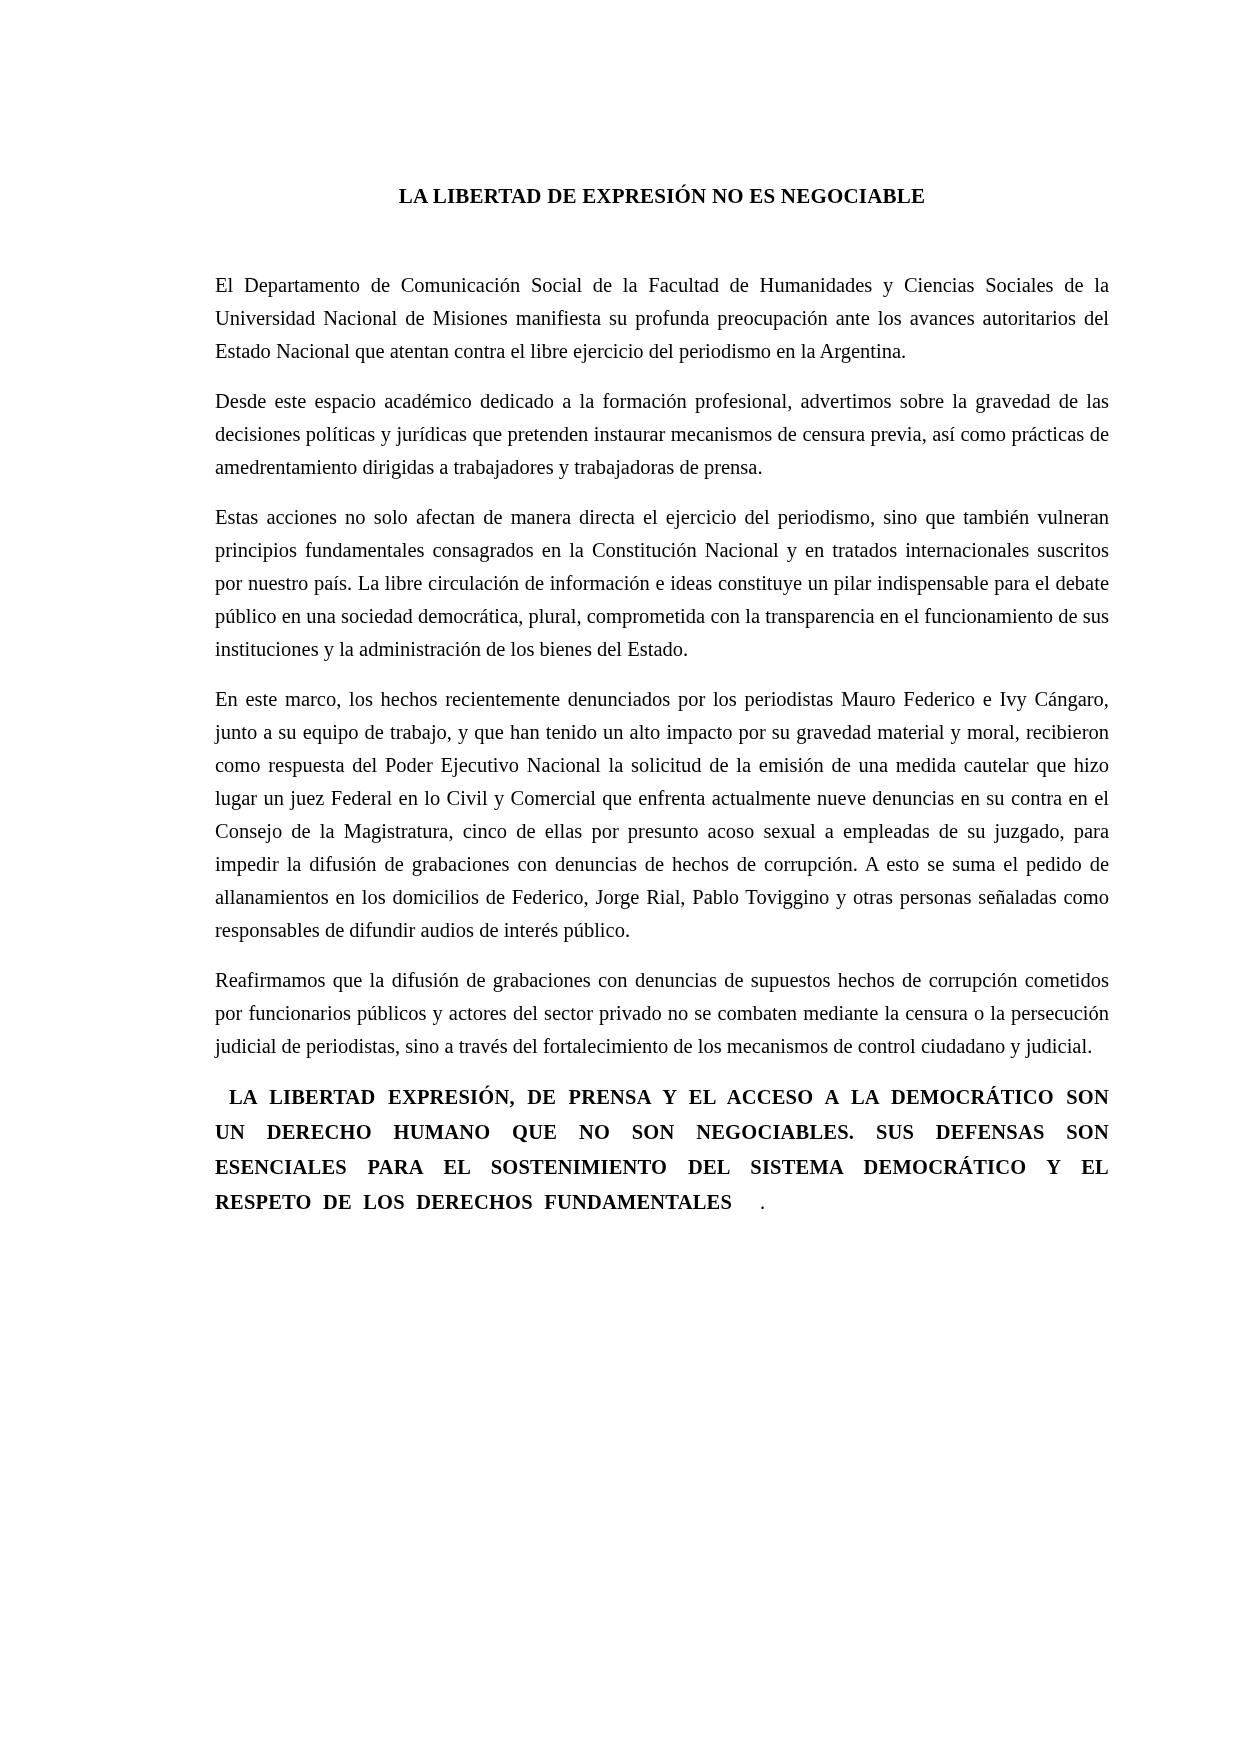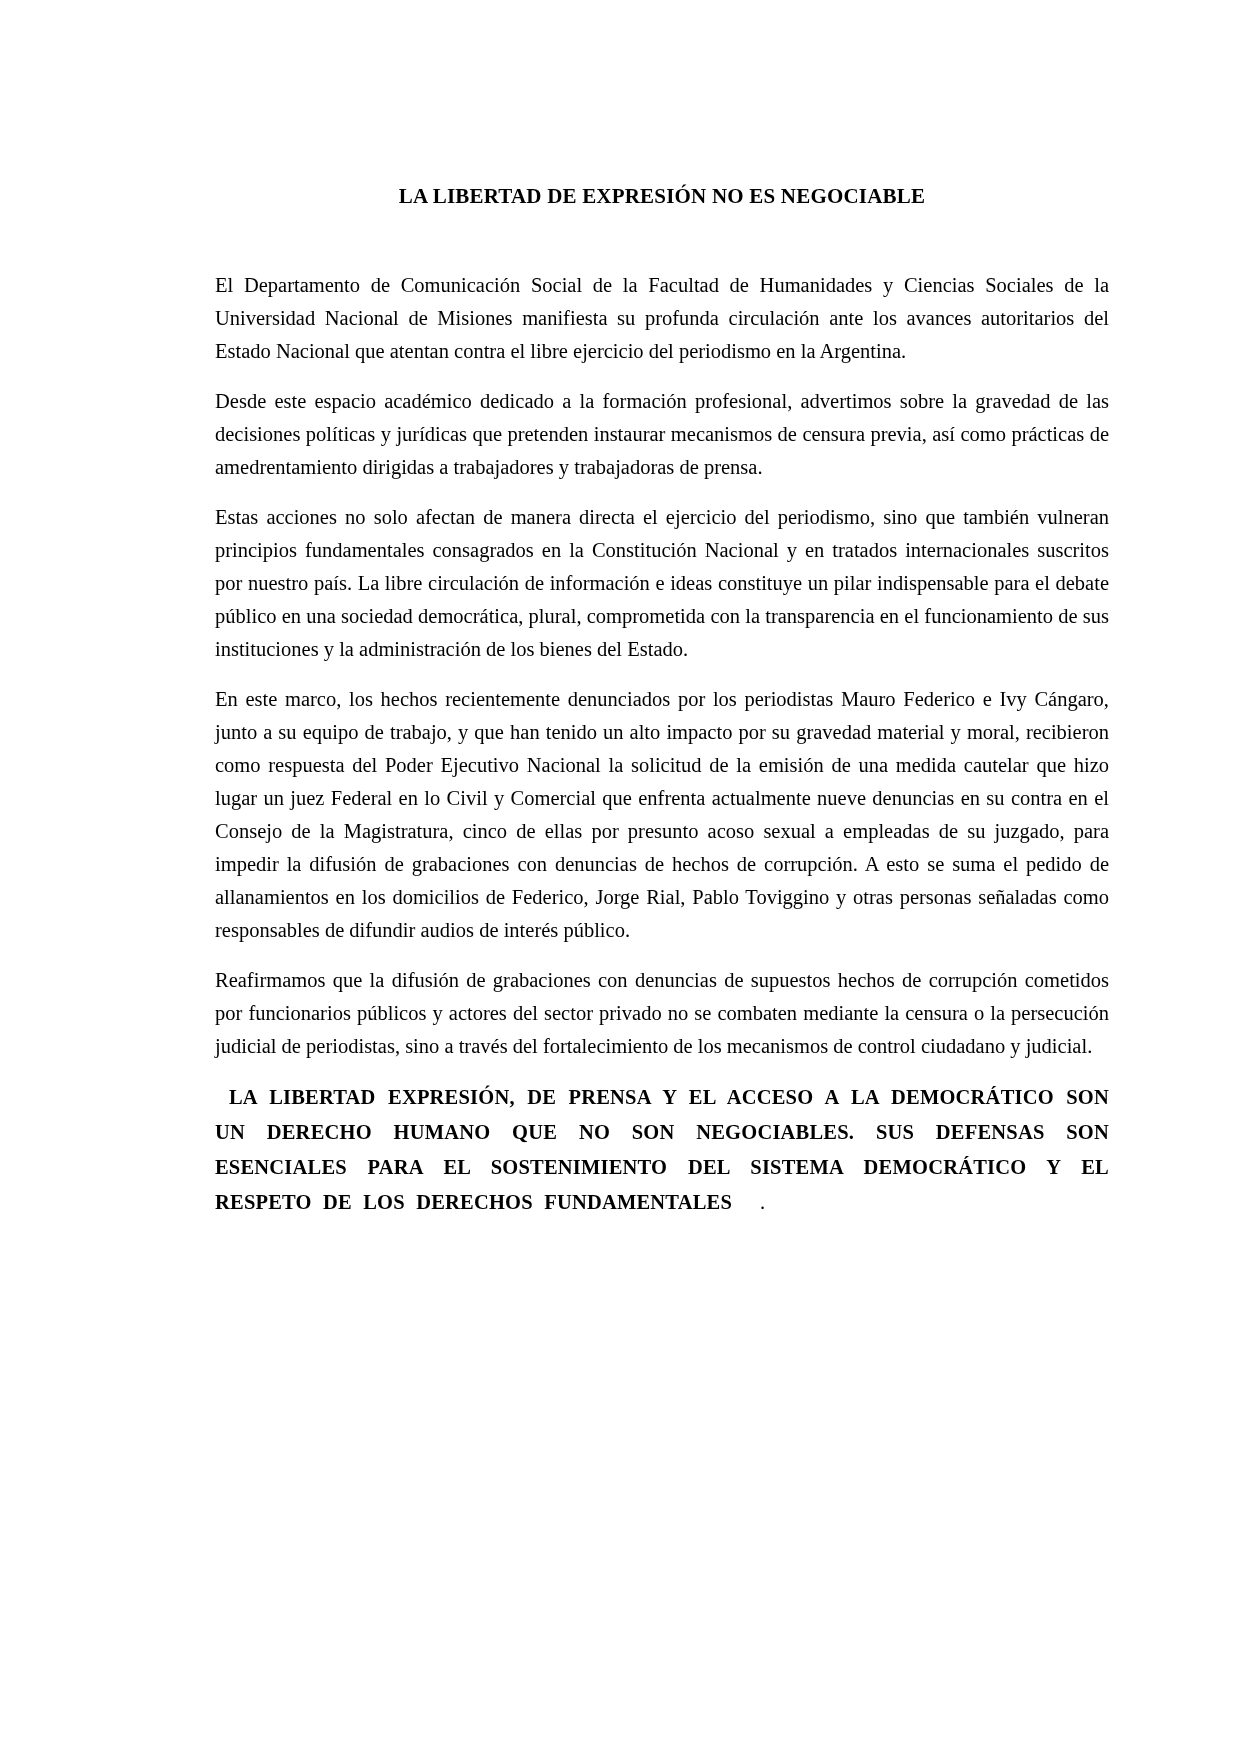--- a/index.html
+++ b/index.html
@@ -52,21 +52,21 @@
   }
 </style>
 </head>
 <body>
 
 <div class="page">
   <div class="content">
 
     <h1 class="doc-title">LA LIBERTAD DE EXPRESIÓN NO ES NEGOCIABLE</h1>
 
-    <p class="body-para">El Departamento de Comunicación Social de la Facultad de Humanidades y Ciencias Sociales de la Universidad Nacional de Misiones manifiesta su profunda circulación ante los avances autoritarios del Estado Nacional que atentan contra el libre ejercicio del periodismo en la Argentina.</p>
+    <p class="body-para">El Departamento de Comunicación Social de la Facultad de Humanidades y Ciencias Sociales de la Universidad Nacional de Misiones manifiesta su profunda preocupación ante los avances autoritarios del Estado Nacional que atentan contra el libre ejercicio del periodismo en la Argentina.</p>
 
     <p class="body-para">Desde este espacio académico dedicado a la formación profesional, advertimos sobre la gravedad de las decisiones políticas y jurídicas que pretenden instaurar mecanismos de censura previa, así como prácticas de amedrentamiento dirigidas a trabajadores y trabajadoras de prensa.</p>
 
     <p class="body-para">Estas acciones no solo afectan de manera directa el ejercicio del periodismo, sino que también vulneran principios fundamentales consagrados en la Constitución Nacional y en tratados internacionales suscritos por nuestro país. La libre circulación de información e ideas constituye un pilar indispensable para el debate público en una sociedad democrática, plural, comprometida con la transparencia en el funcionamiento de sus instituciones y la administración de los bienes del Estado.</p>
 
     <p class="body-para">En este marco, los hechos recientemente denunciados por los periodistas Mauro Federico e Ivy Cángaro, junto a su equipo de trabajo, y que han tenido un alto impacto por su gravedad material y moral, recibieron como respuesta del Poder Ejecutivo Nacional la solicitud de la emisión de una medida cautelar que hizo lugar un juez Federal en lo Civil y Comercial que enfrenta actualmente nueve denuncias en su contra en el Consejo de la Magistratura, cinco de ellas por presunto acoso sexual a empleadas de su juzgado, para impedir la difusión de grabaciones con denuncias de hechos de corrupción. A esto se suma el pedido de allanamientos en los domicilios de Federico, Jorge Rial, Pablo Toviggino y otras personas señaladas como responsables de difundir audios de interés público.</p>
 
     <p class="body-para">Reafirmamos que la difusión de grabaciones con denuncias de supuestos hechos de corrupción cometidos por funcionarios públicos y actores del sector privado no se combaten mediante la censura o la persecución judicial de periodistas, sino a través del fortalecimiento de los mecanismos de control ciudadano y judicial.</p>
 
     <p class="closing-para">

